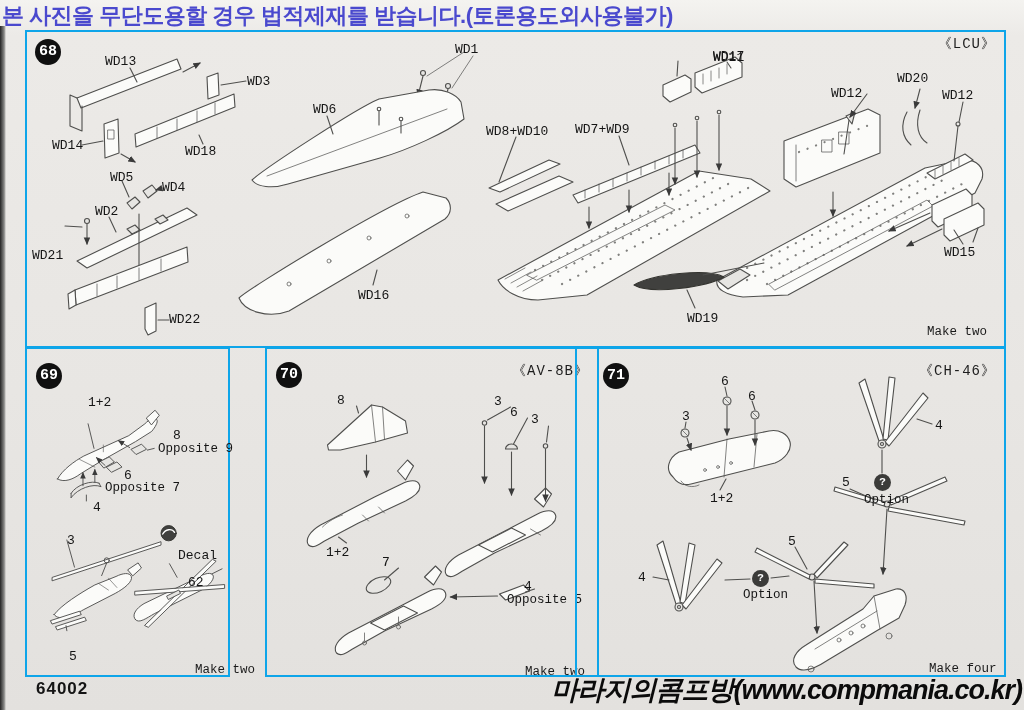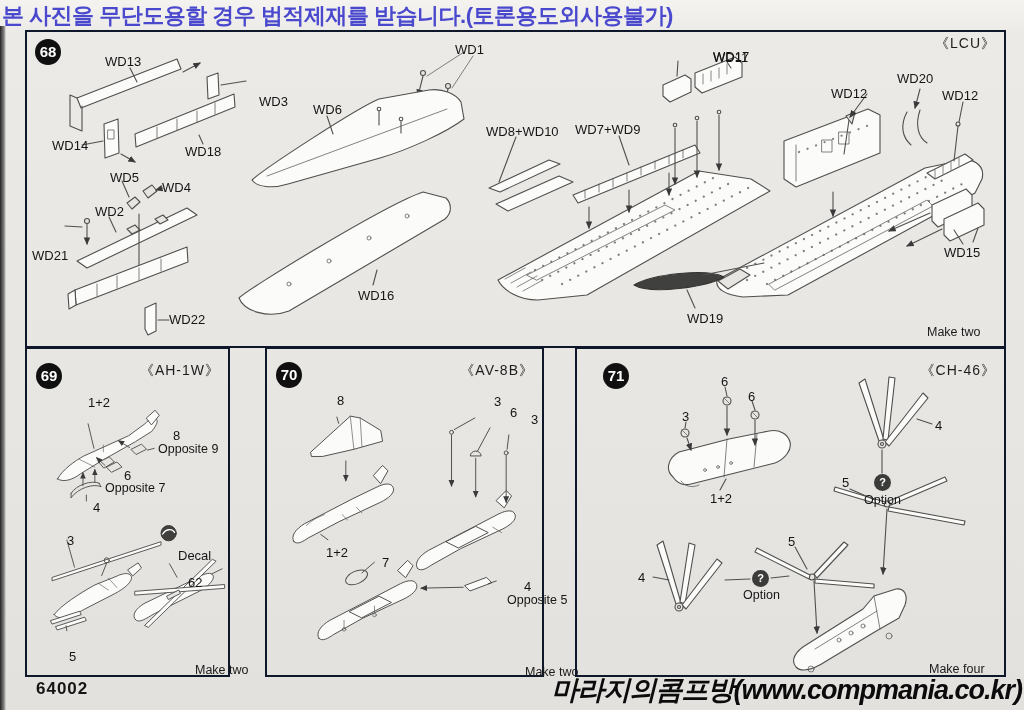--- a/index.html
+++ b/index.html
@@ -6,24 +6,24 @@
   body{
     width:1024px;height:710px;position:relative;overflow:hidden;
     background:linear-gradient(180deg,#f4f3f0 0%,#eceae7 5%,#e8e6e3 55%,#e3e1de 100%);
     font-family:"Liberation Sans",sans-serif;color:#1b1b1b;
   }
   .scan-edge{position:absolute;left:0;top:26px;width:6px;height:684px;
     background:linear-gradient(90deg,#242424,#8a8a88 70%,rgba(130,130,130,0));}
   .notice{position:absolute;top:1px;left:2px;white-space:nowrap;
     font-size:22px;font-weight:700;letter-spacing:-0.5px;color:#4a49ce;
     text-decoration-thickness:2px;text-underline-offset:4px;}
-  .panel{position:absolute;border:2px solid #0f172a;box-sizing:border-box;}
+  .panel{position:absolute;border:2px solid #0ea5e9;box-sizing:border-box;font-family:Liberation Mono, monospace;}
   #panel68{left:25px;top:30px;width:981px;height:318px}
   #panel69{left:25px;top:347px;width:205px;height:330px}
-  #panel70{left:265px;top:347px;width:279px;height:330px}
+  #panel70{left:265px;top:347px;width:334px;height:330px}
   #panel71{left:575px;top:347px;width:431px;height:330px}
   .art{position:absolute;left:0;top:0;width:100%;height:100%}
   .art *{stroke:#4f4f4d;stroke-width:1.1;fill:none;stroke-linecap:round;stroke-linejoin:round}
   .art .f{fill:#fbfbf9}
   .art .g{fill:#e6e5e2}
   .art .d{fill:#40403e;stroke:#33332f}
   .art .thin{stroke-width:.75;stroke:#5a5a58}
   .art .hatch{stroke-width:.8;stroke:#6c6c6a}
   .art .dots{stroke:#80807e;stroke-width:2.2;stroke-dasharray:.1 9}
   .badge{position:absolute;width:26px;height:26px;border-radius:50%;background:#101010;
@@ -187,21 +187,21 @@
     <line x1="903" y1="181" x2="862" y2="199" marker-end="url(#a68)"></line>
     <line x1="915" y1="197" x2="880" y2="214" marker-end="url(#a68)"></line>
     <path class="d" d="M607,253 C625,242 681,236 697,245 C680,255 624,263 607,253 Z"></path>
     <line x1="676" y1="243" x2="737" y2="231"></line>
     <line x1="668" y1="276" x2="660" y2="258"></line>
   </svg>
   <div class="badge" style="left:8px;top:7px">68</div>
   <div class="panel-title">《LCU》</div>
   <div class="labels">
       <span class="plabel" style="left: 78px; top: 22px;">WD13</span>
-      <span class="plabel" style="left: 232px; top: 42px; margin-top: 20px;">WD3</span>
+      <span class="plabel" style="left: 220px; top: 42px;">WD3</span>
       <span class="plabel" style="left: 25px; top: 106px;">WD14</span>
       <span class="plabel" style="left: 158px; top: 112px;">WD18</span>
       <span class="plabel" style="left: 83px; top: 138px;">WD5</span>
       <span class="plabel" style="left: 135px; top: 148px;">WD4</span>
       <span class="plabel" style="left: 68px; top: 172px;">WD2</span>
       <span class="plabel" style="left: 5px; top: 186px; margin-top: 30px;">WD21</span>
       <span class="plabel" style="left: 142px; top: 280px;">WD22</span>
       <span class="plabel" style="left: 428px; top: 10px;">WD1</span>
       <span class="plabel" style="left: 286px; top: 70px;">WD6</span>
       <span class="plabel" style="left: 331px; top: 256px;">WD16</span>
@@ -262,21 +262,20 @@
     <polygon class="f" points="127,257 127,261 233,253 233,249"></polygon>
     <polygon class="g" points="165,262 179,255 181,259 167,266"></polygon>
     <line x1="218" y1="236" x2="230" y2="230"></line>
     <g>
       <circle cx="167" cy="188" r="9" class="d"></circle>
       <path d="M160,189 C163,183 171,182 174,187" style="stroke:#fff;fill:none;stroke-width:1.6"></path>
     </g>
     <line x1="168" y1="224" x2="177" y2="240"></line>
   </svg>
   <div class="badge" style="left:9px;top:14px">69</div>
-  <div class="panel-title">《AH-1W》</div>
   <div class="labels">
       <span class="plabel" style="left: 61px; top: 46px;">1+2</span>
       <span class="plabel" style="left: 146px; top: 79px;">8</span>
       <span class="plabel sub" style="left: 131px; top: 93px;">Opposite 9</span>
       <span class="plabel" style="left: 97px; top: 119px;">6</span>
       <span class="plabel sub" style="left: 78px; top: 132px;">Opposite 7</span>
       <span class="plabel" style="left: 66px; top: 151px;">4</span>
       <span class="plabel" style="left: 40px; top: 184px;">3</span>
       <span class="plabel" style="left: 151px; top: 199px;">Decal</span>
       <span class="plabel" style="left: 161px; top: 226px;">62</span>

